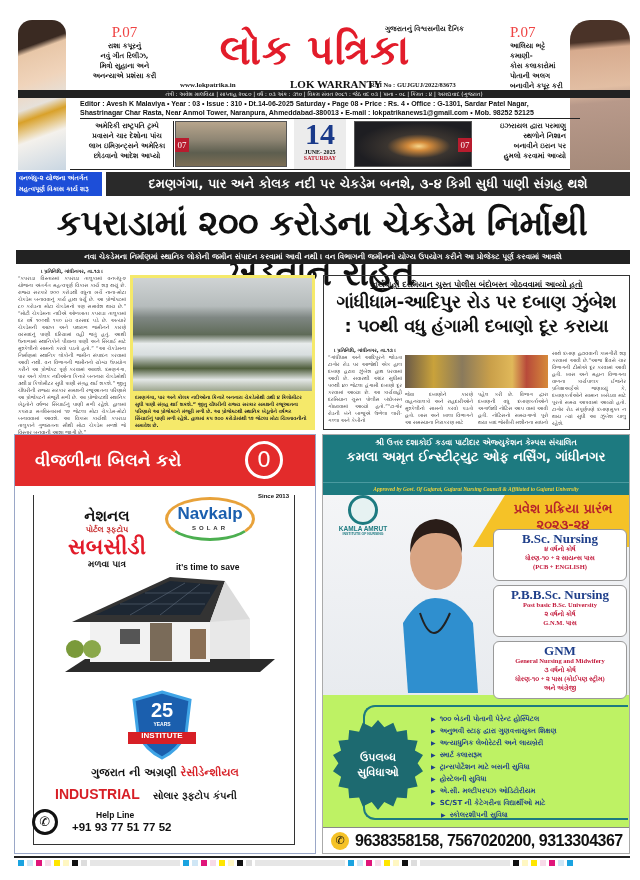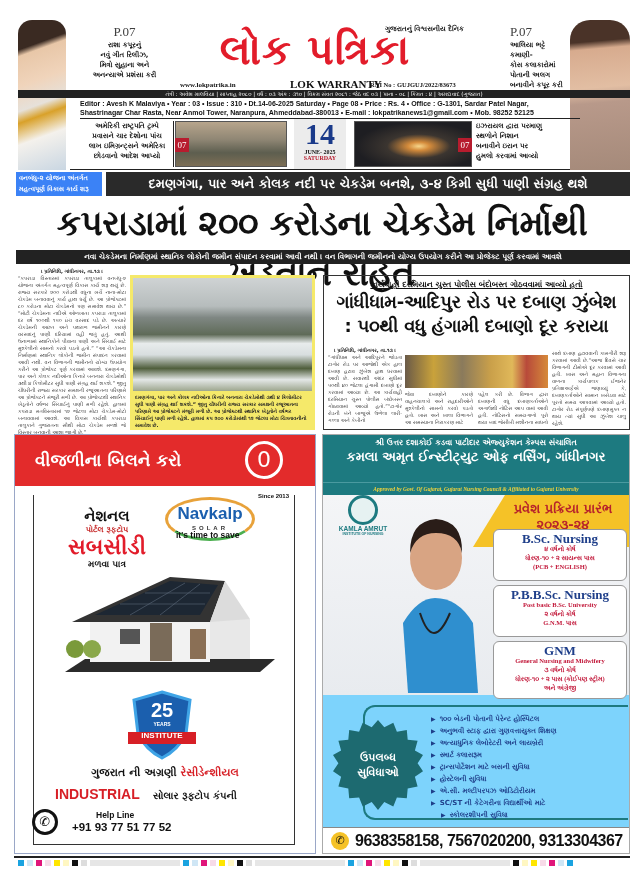--- a/index.html
+++ b/index.html
@@ -4,42 +4,42 @@
 <style>
   * { box-sizing: border-box; margin: 0; padding: 0; }
   body { width: 640px; height: 880px; background: #fff; font-family: "DejaVu Sans", sans-serif; color: #111; overflow: hidden; position: relative; }
   .abs { position: absolute; }
 
   
   .mast-left-photo { left: 18px; top: 20px; width: 48px; height: 150px;
     background: linear-gradient(160deg, #3a2a22 0%, #3a2a22 18%, #e8c7a8 22%, #f0d4bb 40%, #e6e1da 55%, #d9a12a 62%, #f4f1ec 75%, #c9d6e2 100%); border-radius: 14px 14px 0 0; }
   .mast-right-photo { left: 570px; top: 20px; width: 60px; height: 150px;
     background: linear-gradient(175deg, #4a3328 0%, #4a3328 15%, #d7ab8e 20%, #e2bea3 45%, #b8998a 55%, #a58a7a 100%); border-radius: 20px 20px 0 0; }
-  .page-ref { font-family: "Liberation Serif", serif; color: #404040; font-size: 13px; }
+  .page-ref { font-family: "Liberation Serif", serif; color: #ef4444; font-size: 15px; }
   .teaser { font-size: 7px; line-height: 10px; font-weight: bold; }
   .logo { left: 180px; top: 18px; width: 270px; height: 64px; font-family: "DejaVu Sans", sans-serif; font-weight: bold; color: #e21c2a; font-size: 41px; line-height: 64px; text-align: center; letter-spacing: 1px; }
   .tagline { left: 385px; top: 25px; font-size: 7px; font-weight: bold; }
   .url { left: 180px; top: 81px; font-family: "Liberation Serif", serif; font-size: 7px; font-weight: bold; }
   .lokpatrika { left: 290px; top: 78px; font-family: "Liberation Serif", serif; font-weight: bold; font-size: 11px; }
   .rni { left: 370px; top: 81px; font-family: "Liberation Serif", serif; font-size: 6.5px; font-weight: bold; }
   .dateline-bar { left: 18px; top: 90px; width: 612px; height: 8px; background: #222; color: #fff; font-size: 5.5px; line-height: 8px; text-align: center; }
   .editor-line { left: 80px; top: 99px; width: 500px; font-size: 7px; font-weight: bold; line-height: 9px; font-family: "Liberation Sans", sans-serif; }
   .rule { background: #222; }
 
   .mini-story { font-size: 7px; line-height: 10px; font-weight: bold; text-align: center; }
   .mini-photo1 { left: 175px; top: 121px; width: 112px; height: 46px; background: linear-gradient(180deg, #b7a58c 0%, #8f8674 40%, #5d5e4f 70%, #7c6e55 100%); border: 1px solid #555; }
   .mini-photo2 { left: 354px; top: 121px; width: 118px; height: 46px; background: radial-gradient(ellipse at 55% 55%, #f6d58a 0%, #d48b3b 12%, #3b3530 35%, #1e1e22 70%); border: 1px solid #555; }
   .mini-badge { width: 14px; height: 14px; background: #b71c2e; color: #fff; font-family: "Liberation Serif", serif; font-size: 9px; line-height: 14px; text-align: center; }
   .date-box { left: 294px; top: 119px; width: 52px; height: 50px; background: #ececec; text-align: center; }
   .date-num { font-family: "Liberation Serif", serif; font-weight: bold; color: #1a3a8a; font-size: 30px; line-height: 30px; text-align: center; }
   .date-month { font-family: "Liberation Serif", serif; font-size: 6px; font-weight: bold; }
   .date-day { font-family: "Liberation Serif", serif; font-size: 6px; font-weight: bold; color: #b71c2e; }
 
   
-  .kicker-red { left: 16px; top: 172px; width: 86px; height: 24px; background: #3b82f6; color: #fff; font-size: 6.5px; line-height: 11px; padding: 1px 3px; font-weight: bold; }
+  .kicker-red { left: 16px; top: 172px; width: 86px; height: 24px; background: #1d4ed8; color: #fff; font-size: 6.5px; line-height: 11px; padding: 1px 3px; font-weight: bold; }
   .subhead-bar { left: 106px; top: 172px; width: 524px; height: 24px; background: #2a2a2a; color: #fff; font-size: 13px; font-weight: bold; line-height: 24px; text-align: center; }
   .main-headline { left: 12px; top: 198px; width: 620px; height: 50px; font-size: 35px; font-weight: bold; line-height: 50px; text-align: center; letter-spacing: -0.5px; transform: scaleX(0.98); }
   .deck-bar { left: 16px; top: 250px; width: 614px; height: 14px; background: #222; color: #fff; font-size: 7.5px; font-weight: bold; line-height: 14px; text-align: center; }
 
   .col-text { font-size: 5px; line-height: 7px; color: #333; text-align: justify; }
   .byline { font-size: 5px; text-align: center; font-weight: bold; }
   .dam-photo-frame { left: 130px; top: 275px; width: 185px; height: 155px; background: #f5e96a; padding: 3px; }
   .dam-photo { width: 179px; height: 113px; background: linear-gradient(180deg, #cfd3d4 0%, #b6bcbc 25%, #7f8783 35%, #5f6b58 50%, #e8ecec 58%, #d8dedf 68%, #4f5e3c 80%, #e3e7e6 90%, #9da68e 100%); }
   .dam-caption { font-size: 5px; line-height: 7px; font-weight: bold; padding: 3px 2px; color: #222; }
 
@@ -55,21 +55,21 @@
   .ad-inner-frame { position: absolute; left: 18px; top: 60px; width: 262px; height: 350px; border-left: 1px solid #333; border-right: 1px solid #333; border-bottom: 1px solid #333; }
   .navkalp-oval { position: absolute; left: 165px; top: 497px; width: 90px; height: 44px; border: 3px solid #e8a23a; border-bottom-color: #4caf50; border-radius: 50%; background: #fff; text-align: center; }
   .navkalp-name { font-family: "Liberation Sans", sans-serif; font-weight: bold; color: #1b5fae; font-size: 17px; line-height: 22px; margin-top: 3px; }
   .navkalp-sub { font-family: "Liberation Sans", sans-serif; font-size: 6px; font-weight: bold; letter-spacing: 3px; color: #333; }
   .house { position: absolute; left: 50px; top: 567px; width: 225px; height: 115px; }
   .shield { position: absolute; left: 128px; top: 690px; width: 68px; height: 70px; }
   .gu-line { font-size: 11px; font-weight: bold; text-align: center; }
   .industrial { font-family: "Liberation Sans", sans-serif; font-weight: bold; color: #d71f26; font-size: 14px; }
   .helpline-phone { position: absolute; left: 32px; top: 809px; width: 26px; height: 26px; border: 3px solid #111; border-radius: 50%; text-align: center; line-height: 20px; font-size: 13px; }
 
-  .ad-right { left: 322px; top: 434px; width: 308px; height: 420px; border: 1px solid #aaa; background: #7dd3fc; overflow: hidden; }
+  .ad-right { left: 322px; top: 434px; width: 308px; height: 420px; border: 1px solid #aaa; background: #bef264; overflow: hidden; }
   .ad-right-head { position: absolute; left: 0; top: 0; width: 306px; height: 47px; background: #1d7a80; color: #fff; text-align: center; }
   .ad-right-head .l1 { font-size: 8px; font-weight: bold; margin-top: 3px; }
   .ad-right-head .l2 { font-size: 13px; font-weight: bold; line-height: 18px; }
   .approved-bar { position: absolute; left: 0; top: 47px; width: 306px; height: 13px; background: #1d7a80; color: #f2d33a; font-family: "Liberation Serif", serif; font-style: italic; font-size: 5.5px; font-weight: bold; line-height: 13px; text-align: center; border-top: 1px solid #4a9aa0; }
   .nurse-area { position: absolute; left: 0; top: 60px; width: 306px; height: 200px; background: linear-gradient(180deg, #f4f5f7 0%, #e8ebef 100%); }
   .yellow-band { position: absolute; left: 150px; top: 60px; width: 160px; height: 52px; background: #f5c227; clip-path: polygon(20% 0, 100% 0, 100% 100%, 0 100%); }
   .admission { position: absolute; left: 175px; top: 66px; width: 130px; text-align: center; color: #b7232b; font-weight: bold; }
   .admission .a1 { font-size: 13px; line-height: 16px; }
   .admission .a2 { font-size: 13px; line-height: 16px; }
   .course-box { position: absolute; left: 170px; width: 134px; border: 1px solid #999; border-radius: 6px; background: #fff; text-align: center; padding: 3px 2px; }
@@ -139,21 +139,21 @@
 <div class="abs mini-badge" style="left:175px;top:138px;">07</div>
 
 <div class="abs date-box">
   <div class="date-num">14</div>
   <div class="date-month">JUNE- 2025</div>
   <div class="date-day">SATURDAY</div>
 </div>
 
 <div class="abs mini-photo2"></div>
 <div class="abs mini-badge" style="left:458px;top:138px;">07</div>
-<div class="abs mini-story" style="left:476px;top:121px;width:90px;text-align:left;">
+<div class="abs mini-story" style="left:476px;top:121px;width:90px;text-align:right;">
   <div>ઇઝરાયલ દ્વારા પરમાણુ</div>
   <div>સ્થળોને નિશાન</div>
   <div>બનાવીને ઇરાન પર</div>
   <div>હુમલો કરવામાં આવ્યો</div>
 </div>
 <div class="abs rule" style="left:70px;top:169px;width:500px;height:1px;"></div>
 
 <div class="abs kicker-red">
   <div>વનબંધુ-૨ યોજના અંતર્ગત</div>
   <div>મહત્વપૂર્ણ વિકાસ કાર્ય શરૂ</div>
@@ -191,21 +191,21 @@
     <span>વીજળીના બિલને કરો</span>
     <div class="zero-ring">0</div>
   </div>
   <div class="ad-inner-frame"></div>
 </div>
 <div class="abs" style="left:258px;top:493px;font-family:'Liberation Sans',sans-serif;font-size:6px;font-weight:bold;">Since 2013</div>
 <div class="navkalp-oval">
   <div class="navkalp-name">Navkalp</div>
   <div class="navkalp-sub">SOLAR</div>
 </div>
-<div class="abs" style="left:176px;top:530px;font-family:'Liberation Sans',sans-serif;font-size:8.5px;font-weight:bold;">it's time to save</div>
+<div class="abs" style="left:176px;top:562px;font-family:'Liberation Sans',sans-serif;font-size:8.5px;font-weight:bold;">it's time to save</div>
 
 <div class="abs" style="left:52px;top:508px;width:110px;text-align:center;">
   <div style="font-size:15px;font-weight:bold;line-height:17px;">નેશનલ</div>
   <div style="font-size:8px;font-weight:bold;line-height:10px;color:#c62828;">પોર્ટલ રૂફટોપ</div>
   <div style="font-size:22px;font-weight:bold;line-height:24px;color:#e21c2a;">સબસીડી</div>
   <div style="font-size:9px;font-weight:bold;line-height:11px;">મળવા પાત્ર</div>
 </div>
 
 <svg class="house" viewBox="0 0 225 115">
   <polygon points="15,105 210,105 225,92 35,92" fill="#2b2b2b"></polygon>

